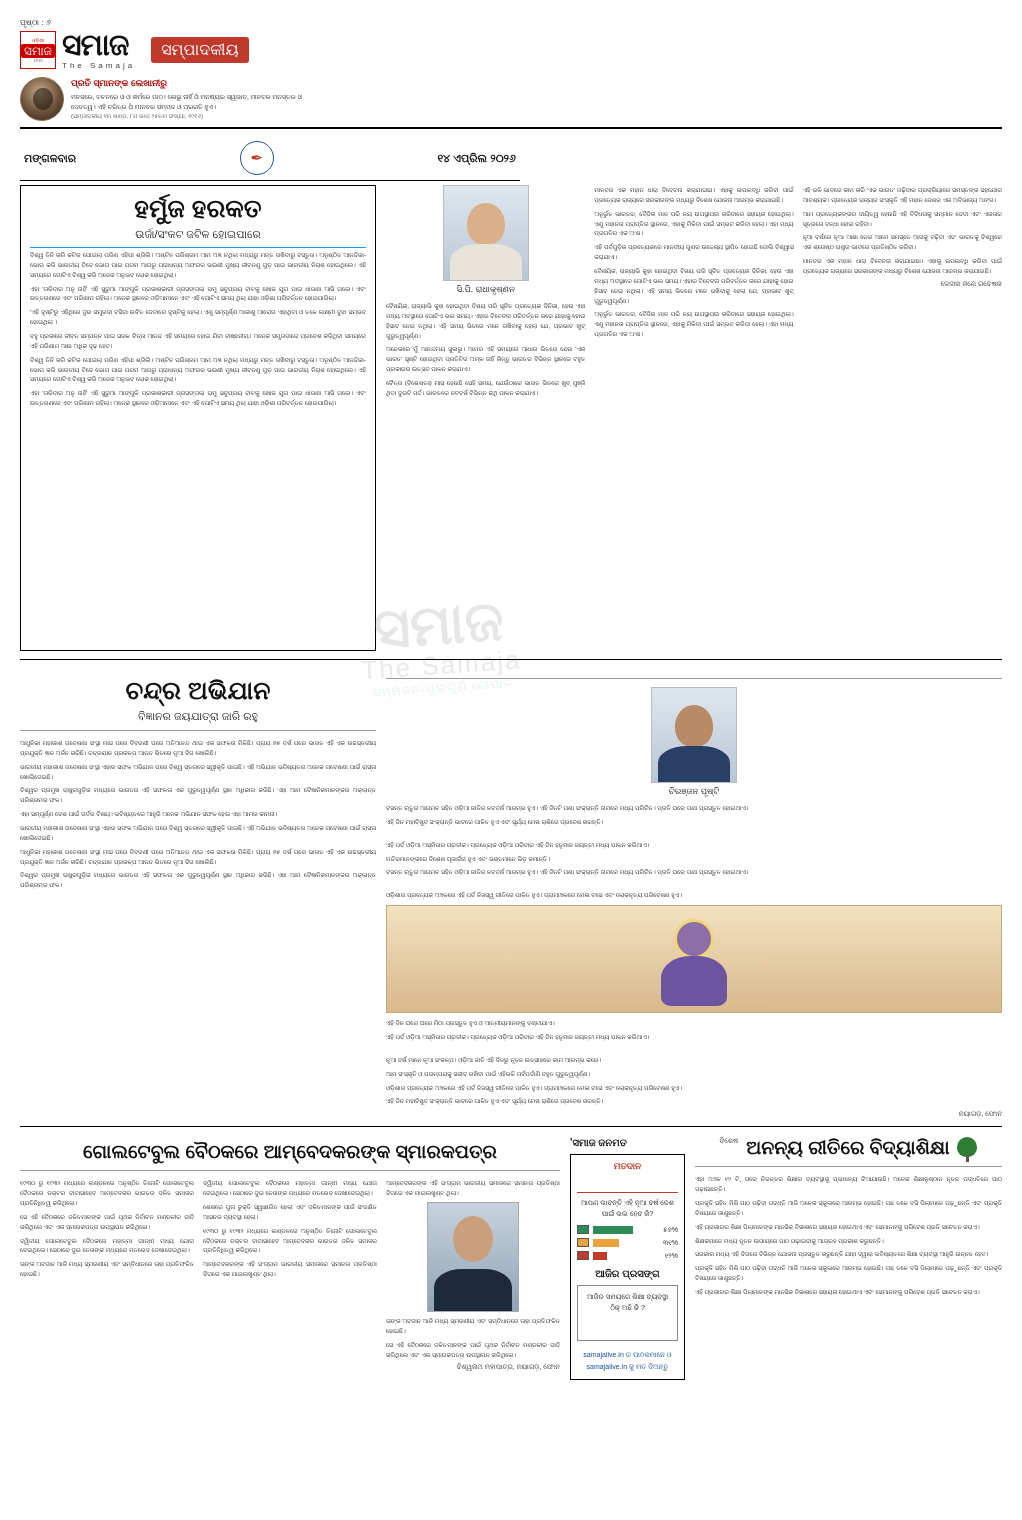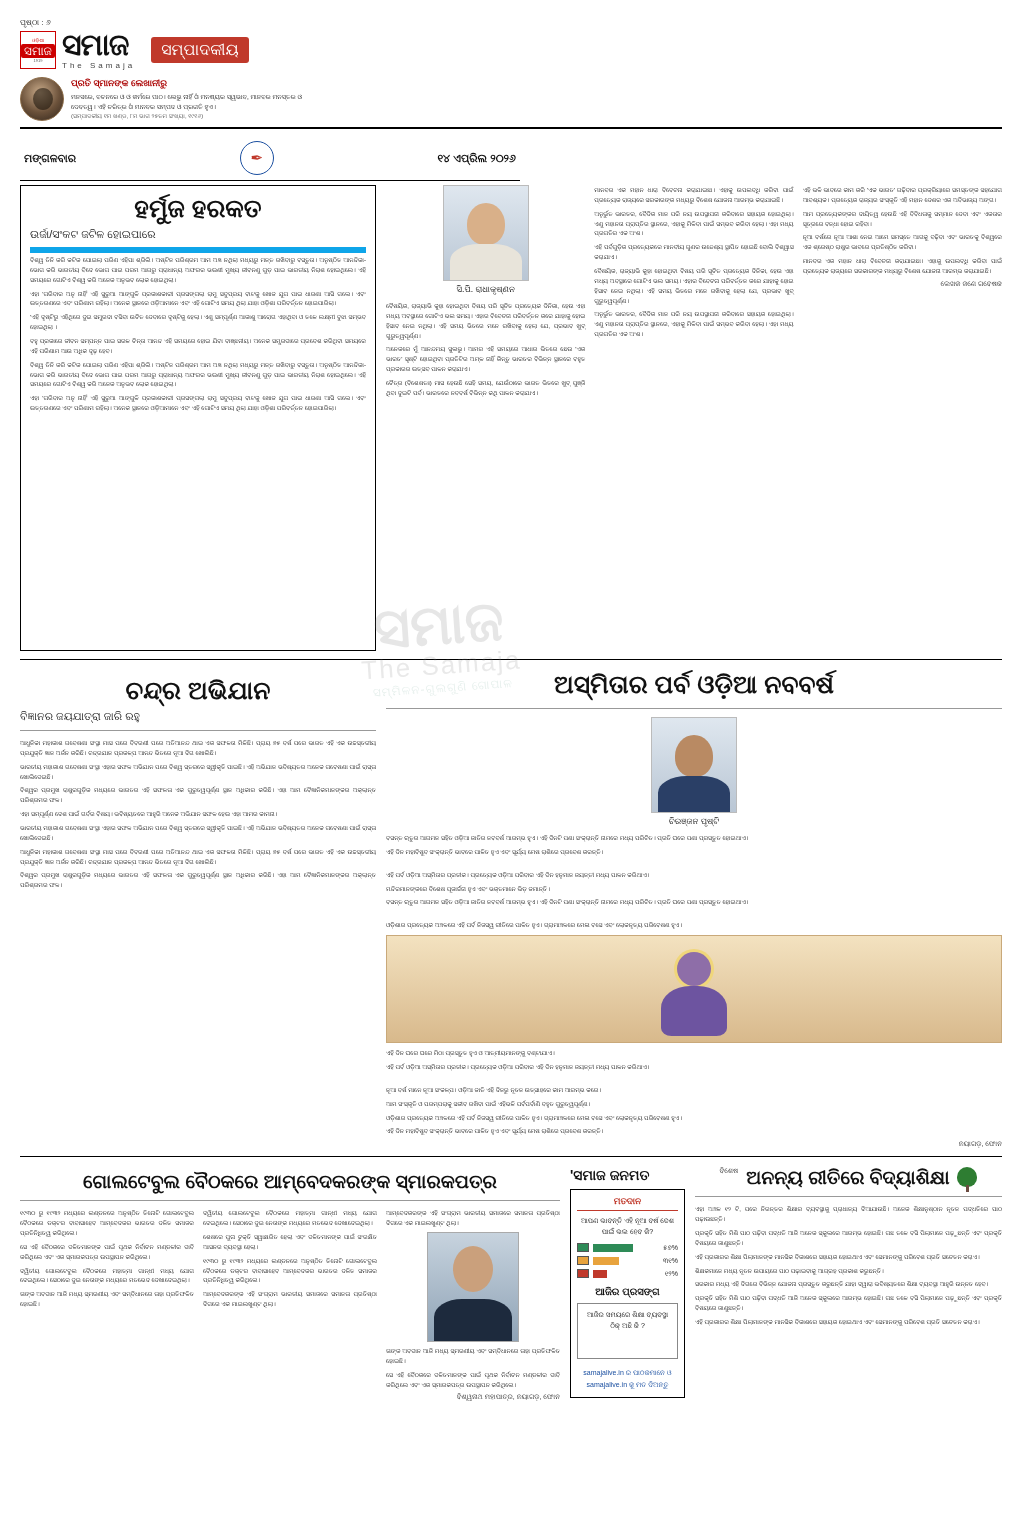--- a/index.html
+++ b/index.html
@@ -93,36 +93,36 @@
   .col-text {
     font-size: 6.1px; line-height: 1.62; color: #1a1a1a;
     text-align: justify; hyphens: auto;
   }
   .col-text p { margin: 0 0 4px 0; }
 
   .sec-title {
     font-size: 25px; font-weight: bold; text-align: center; color: #111;
   }
   .sec-sub {
-    font-size: 11px; color: #222; margin-top: 4px;
+    font-size: 11px; text-align: center; color: #222; margin-top: 4px;
   }
   .rule { border-bottom: 1px solid #000; }
   .hrule-thin { border-bottom: 1px solid #999; }
 
   
   .top-area { display: flex; gap: 10px; margin-top: 4px; }
   .left-col { width: 356px; flex: 0 0 356px; }
   .mid-cols { flex: 1; display: flex; gap: 9px; }
   .mcol { flex: 1; }
 
   .boxed {
     border: 1px solid #000; padding: 8px 9px 6px 9px;
   }
   .underline-title {
-    border-bottom: 6px solid #0ea5e9; padding-bottom: 6px; margin-bottom: 2px;
+    border-bottom: 1px solid #0ea5e9; padding-bottom: 6px; margin-bottom: 2px;
   }
 
   .author-photo {
     width: 86px; height: 96px; margin: 0 auto 3px auto;
     border: 1px solid #bbb;
     background: linear-gradient(#dfe7ef, #b9c6d4);
     position: relative; overflow: hidden;
   }
   .author-photo .head {
     position: absolute; left: 50%; top: 18%;
@@ -179,25 +179,25 @@
     width: 92px; height: 110px; border: 1px solid #aaa; margin: 4px auto;
     background: linear-gradient(#c7d3de, #8fa3b6); position: relative; overflow: hidden;
   }
   .amb-photo .h { position:absolute; left:50%; top:12%; transform:translateX(-50%);
     width:40px; height:46px; border-radius:50%; background:#caa07c; }
   .amb-photo .b { position:absolute; left:50%; bottom:-8px; transform:translateX(-50%);
     width:78px; height:50px; border-radius:36% 36% 0 0; background:#1d2a3d; }
 
   .poll-box { border: 1px solid #000; padding: 6px; }
   .poll-head {
-    font-size: 14px; font-weight: bold; color: #111; margin-bottom: 5px;
+    font-size: 10px; font-weight: bold; color: #111; margin-bottom: 5px;
   }
   .poll-title-red {
     color: #c0392b; font-size: 9px; text-align: center; font-weight: bold;
-    border-bottom: 1px solid #c0392b; padding-bottom: 3px; margin-bottom: 5px;
+    border-bottom: 1px solid #c0392b; padding-bottom: 20px; margin-bottom: 5px;
   }
   .poll-q { font-size: 7px; color: #111; line-height: 1.5; margin-bottom: 6px; text-align:center;}
   .poll-row { display: flex; align-items: center; gap: 4px; margin-bottom: 4px; }
   .poll-swatch { width: 12px; height: 9px; border: 1px solid #555; flex: 0 0 12px; }
   .poll-bar { height: 8px; }
   .poll-pct { font-size: 7px; color: #222; margin-left: auto; }
   .next-q-head {
     font-size: 10px; font-weight: bold; text-align: center; color: #111;
     margin: 8px 0 5px 0;
   }
@@ -328,21 +328,20 @@
           <p>ବିଶ୍ୱର ପ୍ରମୁଖ ରାଷ୍ଟ୍ରଗୁଡ଼ିକ ମଧ୍ୟରେ ଭାରତର ଏହି ସଫଳତା ଏକ ଗୁରୁତ୍ୱପୂର୍ଣ୍ଣ ସ୍ଥାନ ଅଧିକାର କରିଛି। ଏହା ଆମ ବୈଜ୍ଞାନିକମାନଙ୍କର ଅକ୍ଲାନ୍ତ ପରିଶ୍ରମର ଫଳ।</p>
           <p>ଏହା ସମ୍ପୂର୍ଣ୍ଣ ଦେଶ ପାଇଁ ଗର୍ବର ବିଷୟ। ଭବିଷ୍ୟତରେ ଆହୁରି ଅନେକ ଅଭିଯାନ ସଫଳ ହେଉ ଏହା ଆମର କାମନା।</p>
           <p>ଭାରତୀୟ ମହାକାଶ ଗବେଷଣା ସଂସ୍ଥା ଏହାର ସଫଳ ଅଭିଯାନ ପରେ ବିଶ୍ୱ ସ୍ତରରେ ସ୍ୱୀକୃତି ପାଇଛି। ଏହି ଅଭିଯାନ ଭବିଷ୍ୟତର ଅନେକ ଗବେଷଣା ପାଇଁ ରାସ୍ତା ଖୋଲିଦେଇଛି।</p>
           <p>ଆଧୁନିକା ମହାକାଶ ଗବେଷଣା ସଂସ୍ଥା ମାସ ପରେ ବିବରଣୀ ପରେ ଅତିଆନନ୍ଦ ଥାଇ ଏକ ସଫଳତା ମିଳିଛି। ପ୍ରାୟ ୭୫ ବର୍ଷ ପରେ ଭାରତ ଏହି ଏକ ଉଚ୍ଚସ୍ତରୀୟ ପ୍ରଯୁକ୍ତି ଜ୍ଞାନ ଅର୍ଜନ କରିଛି। ଚନ୍ଦ୍ରଯାନ ପ୍ରକଳ୍ପ ଆନନ୍ଦ ଭିତରେ ନୂଆ ଦିଗ ଖୋଲିଛି।</p>
           <p>ବିଶ୍ୱର ପ୍ରମୁଖ ରାଷ୍ଟ୍ରଗୁଡ଼ିକ ମଧ୍ୟରେ ଭାରତର ଏହି ସଫଳତା ଏକ ଗୁରୁତ୍ୱପୂର୍ଣ୍ଣ ସ୍ଥାନ ଅଧିକାର କରିଛି। ଏହା ଆମ ବୈଜ୍ଞାନିକମାନଙ୍କର ଅକ୍ଲାନ୍ତ ପରିଶ୍ରମର ଫଳ।</p>
         </div>
       </div>
     </div>
 
     <div style="flex:1;">
-      <div class="sec-title" style="text-align:center;">ଅସ୍ମିତାର ପର୍ବ ଓଡ଼ିଆ ନବବର୍ଷ</div>
       <div class="hrule-thin" style="margin:8px 0 8px 0;"></div>
       <div style="display:flex; gap:9px;flex-direction:column;">
         <div style="flex:1;">
           <div class="author-photo p2">
             <div class="head"></div>
               <div class="body"></div>
           </div>
           <div class="author-name">ଚିରଞ୍ଜନ ପୃଷ୍ଟି</div>
           <div class="col-text">
             <p>ବସନ୍ତ ଋତୁର ଆଗମନ ସହିତ ଓଡ଼ିଆ ଜାତିର ନବବର୍ଷ ଆରମ୍ଭ ହୁଏ। ଏହି ଦିନଟି ପଣା ସଂକ୍ରାନ୍ତି ନାମରେ ମଧ୍ୟ ପରିଚିତ। ପ୍ରତି ଘରେ ପଣା ପ୍ରସ୍ତୁତ ହୋଇଥାଏ।</p>

